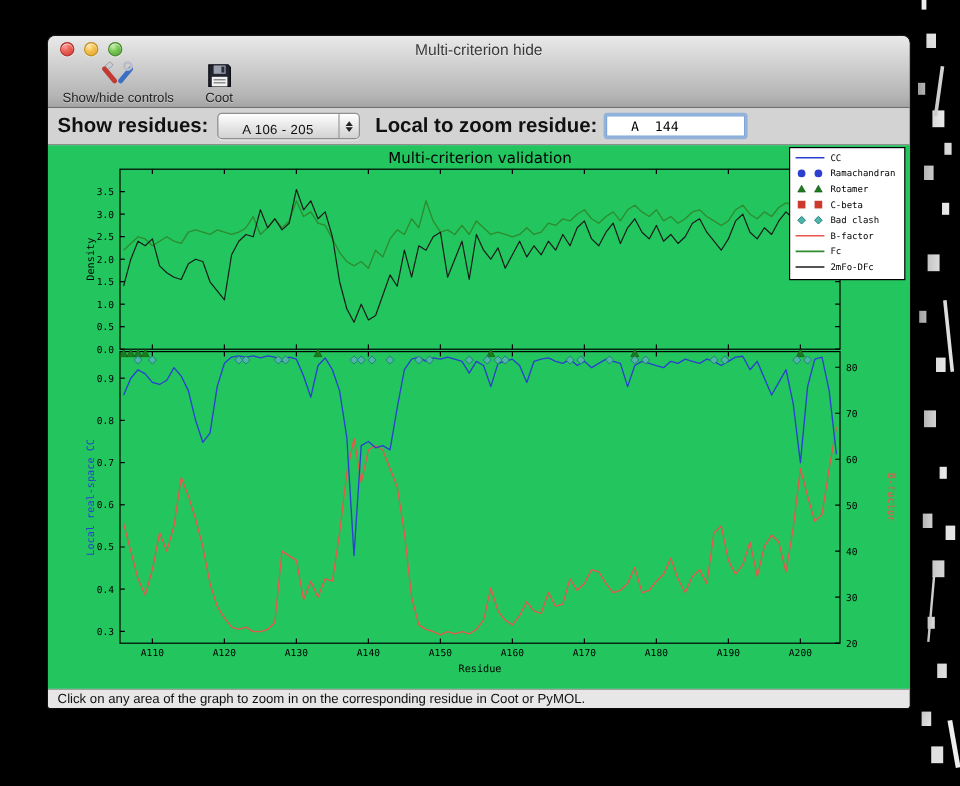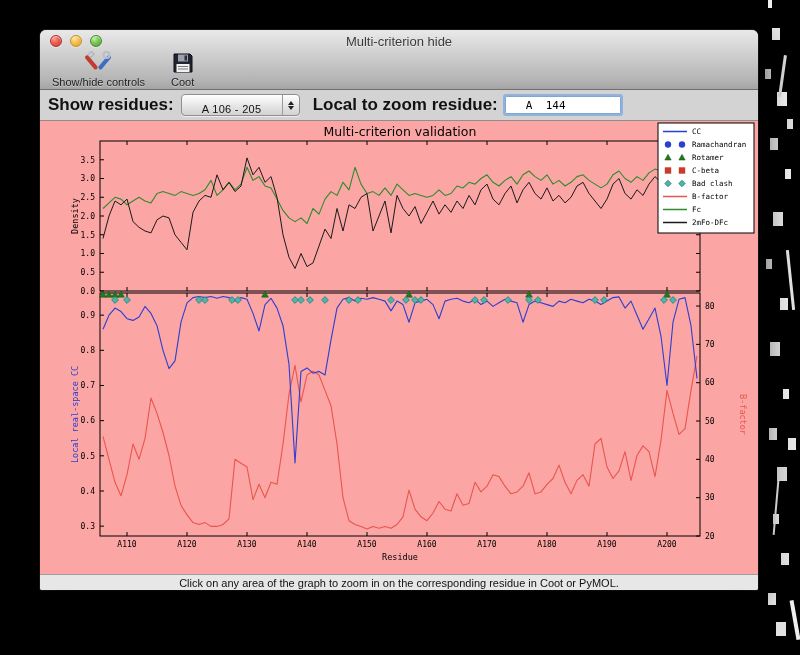--- a/index.html
+++ b/index.html
@@ -48,23 +48,23 @@
          box-shadow:0 1px 0 rgba(255,255,255,.6);font-size:11px;color:#111;}
   .popup .pval{flex:1;text-align:center;letter-spacing:.3px;}
   .popup .stepper{width:16px;height:100%;border-left:1px solid #9a9a9a;display:flex;
                   flex-direction:column;align-items:center;justify-content:center;gap:1px;}
   .arrow-up{width:0;height:0;border-left:3px solid transparent;border-right:3px solid transparent;border-bottom:4px solid #222;}
   .arrow-down{width:0;height:0;border-left:3px solid transparent;border-right:3px solid transparent;border-top:4px solid #222;}
   .zoom-input{width:74px;height:16px;border:1px solid #7da7d8;border-radius:1px;
               outline:2px solid rgba(110,160,220,.65);background:#fff;
               font-family:"DejaVu Sans Mono",monospace;font-size:11px;padding:0 20px;color:#000;}
 
-  .plotarea{height:453px;background:#fca5a5;position:relative;}
+  .plotarea{height:453px;background:#22c55e;position:relative;}
   .statusbar{height:16px;background:#e7e7e7;border-top:1px solid #9f9f9f;
-             display:flex;align-items:center;padding:0 8px;justify-content:center;}
+             display:flex;align-items:center;padding:0 8px;}
   .statusbar span{font-size:11px;color:#111;}
 
   svg text{user-select:none;}
 </style>
 </head>
 <body>
 
 <div class="noise n1"></div>
 <div class="noise n2"></div>
 <div class="noise n3"></div>

